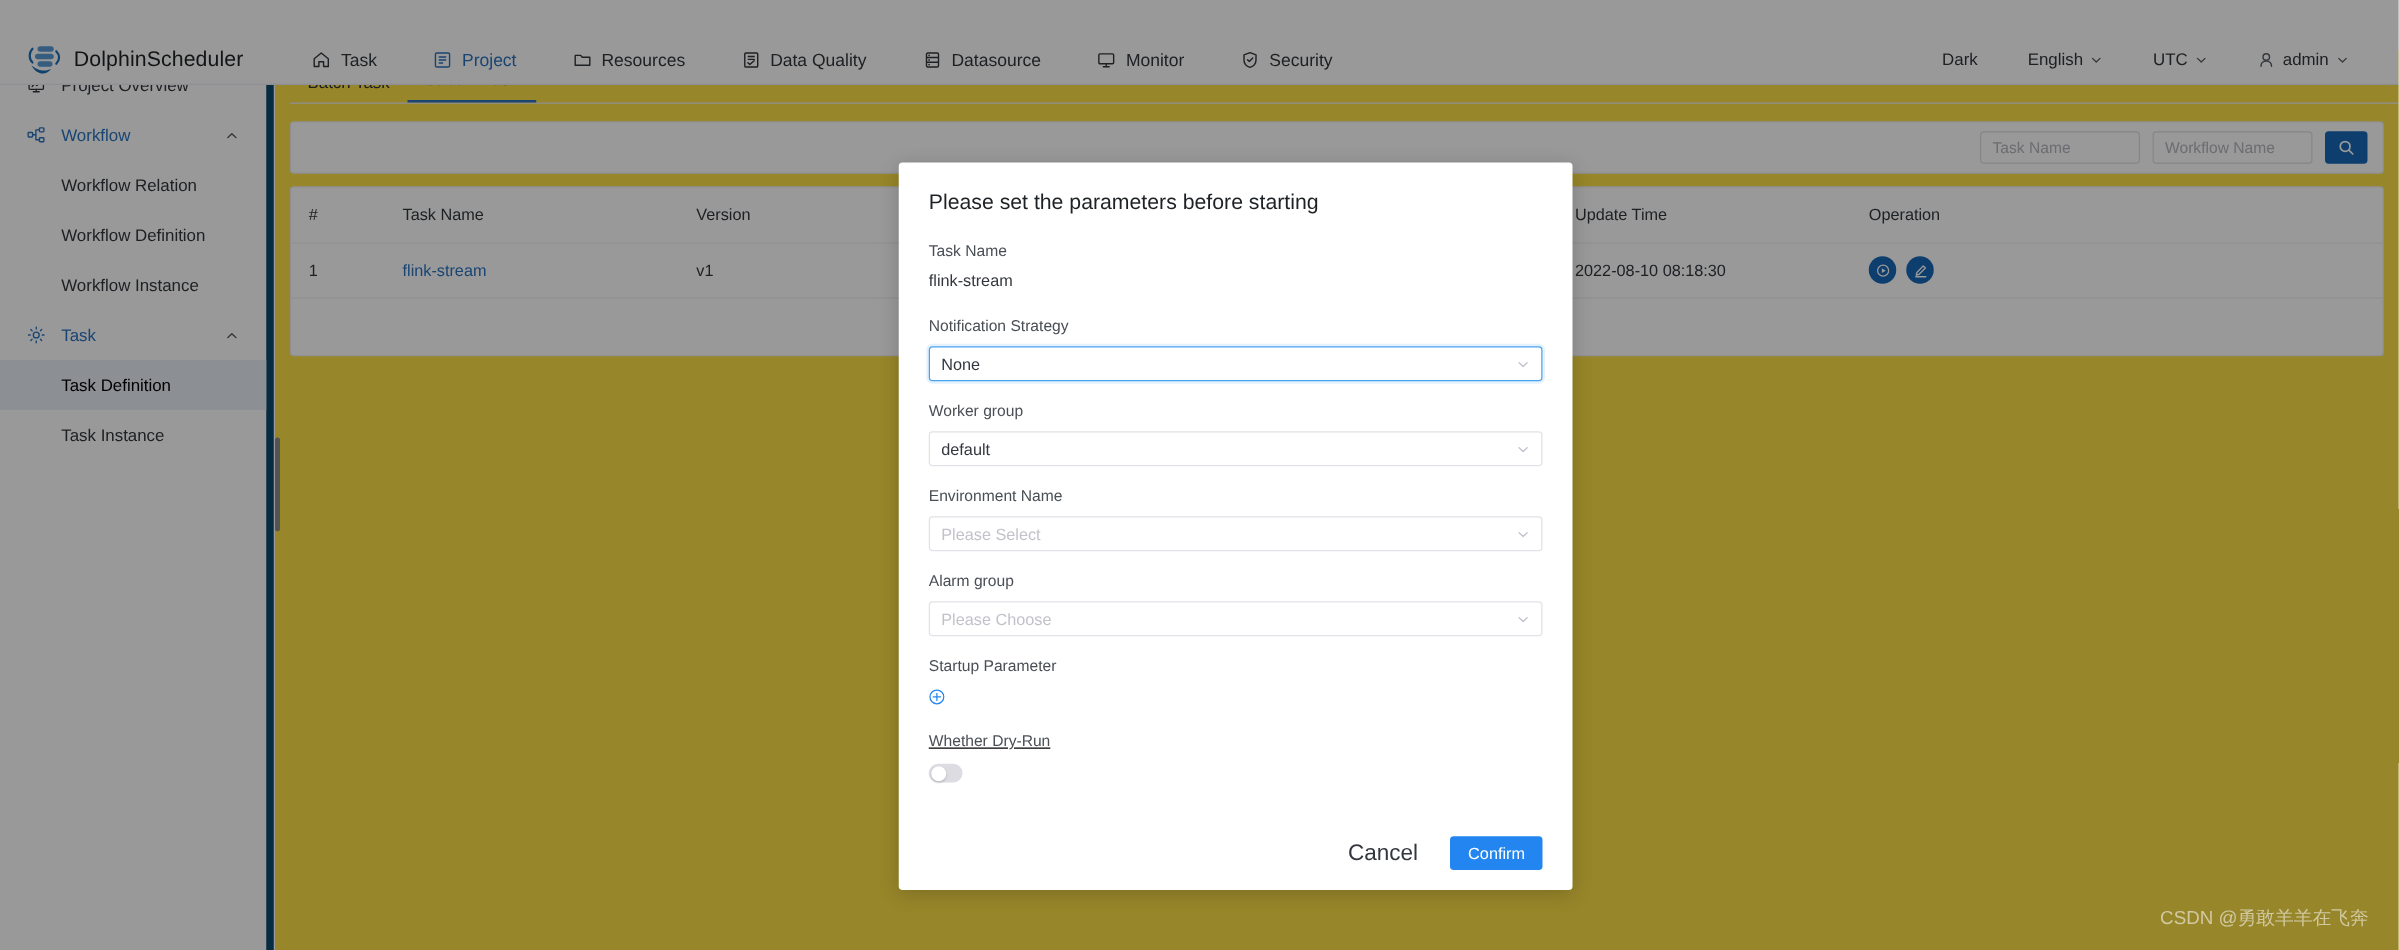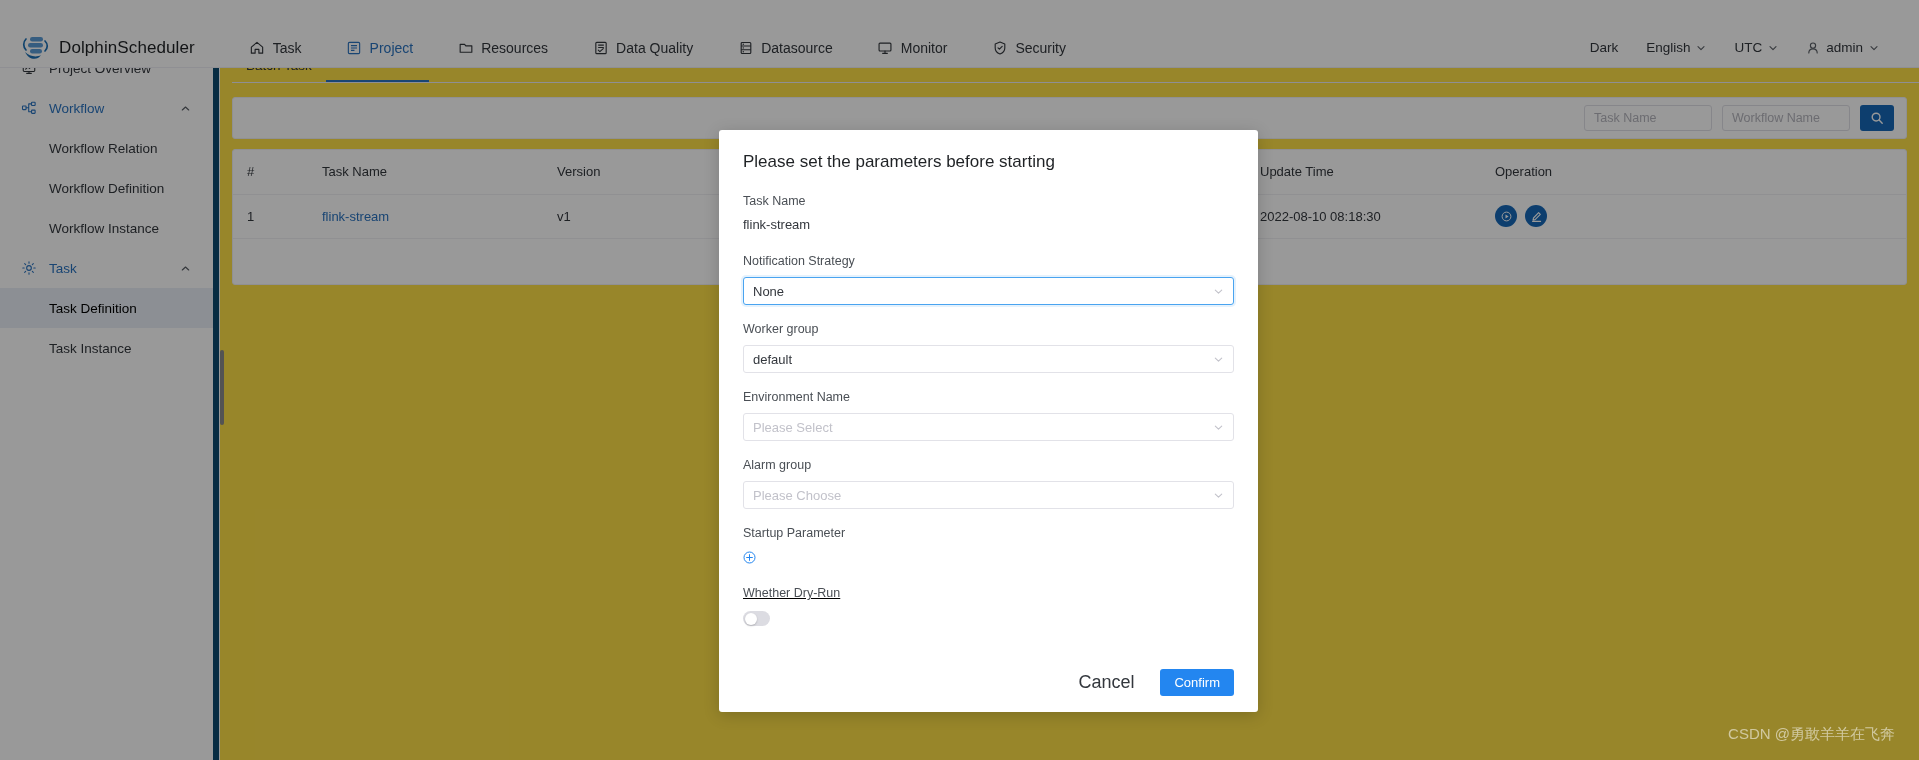--- a/index.html
+++ b/index.html
@@ -37,21 +37,21 @@
     display: flex; align-items: center; gap: 7px;
     padding: 0 22px; height: 40px;
     font-size: 14px; color: #33373d; cursor: pointer; white-space: nowrap;
   }
   .nav-item.active { color: #2a73c0; }
   .nav-item .ico { display: flex; width: 17px; height: 17px; align-items: center; justify-content: center; }
   .nav-item svg { display:block; }
 
   .top-right {
     margin-left: auto; display: flex; align-items: flex-start;
-    padding-right: 26px; gap: 0;
+    padding-right: 26px; gap: 12px;
   }
   .tr-item {
     display: flex; align-items: center; gap: 6px;
     font-size: 13.5px; color: #33373d; cursor: pointer;
     padding: 0 14px; height: 40px; white-space: nowrap;
   }
   .caret { width: 10px; height: 10px; display:block; }
 
   
   .sidebar {

